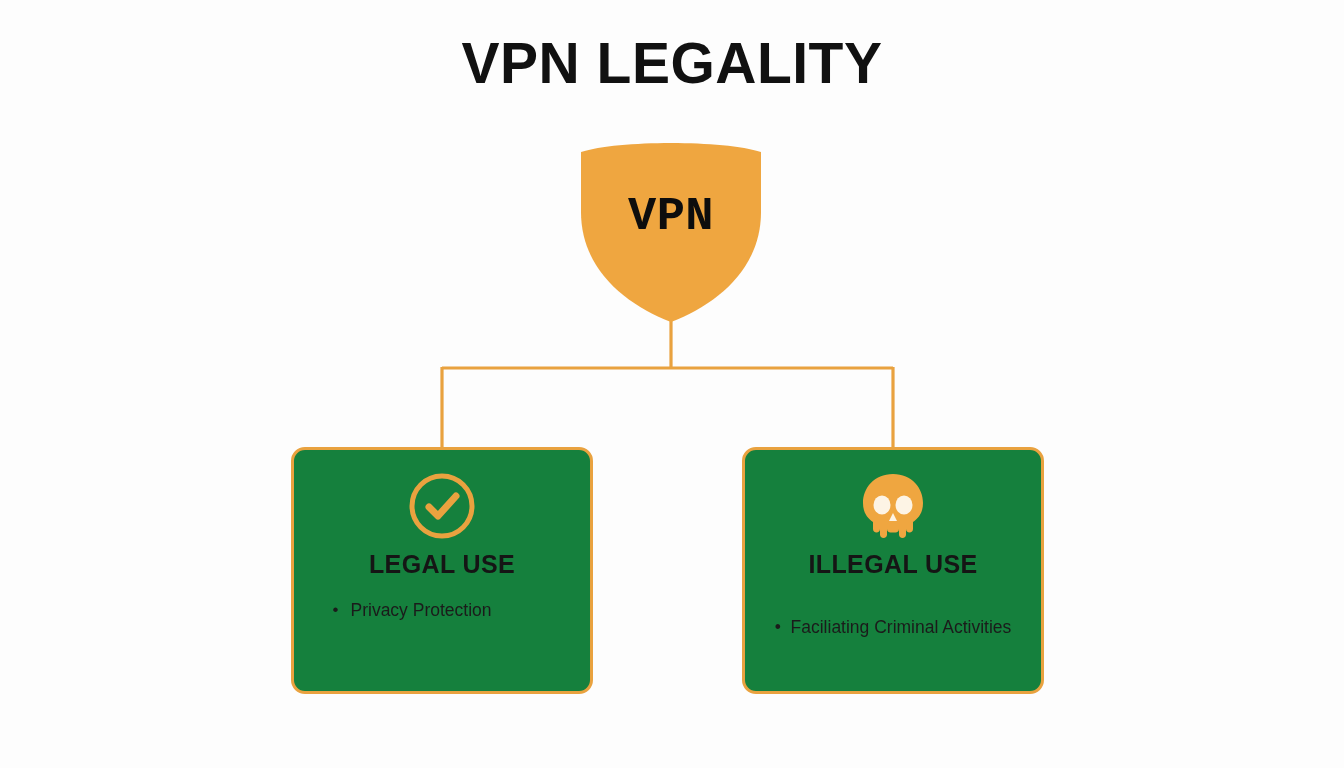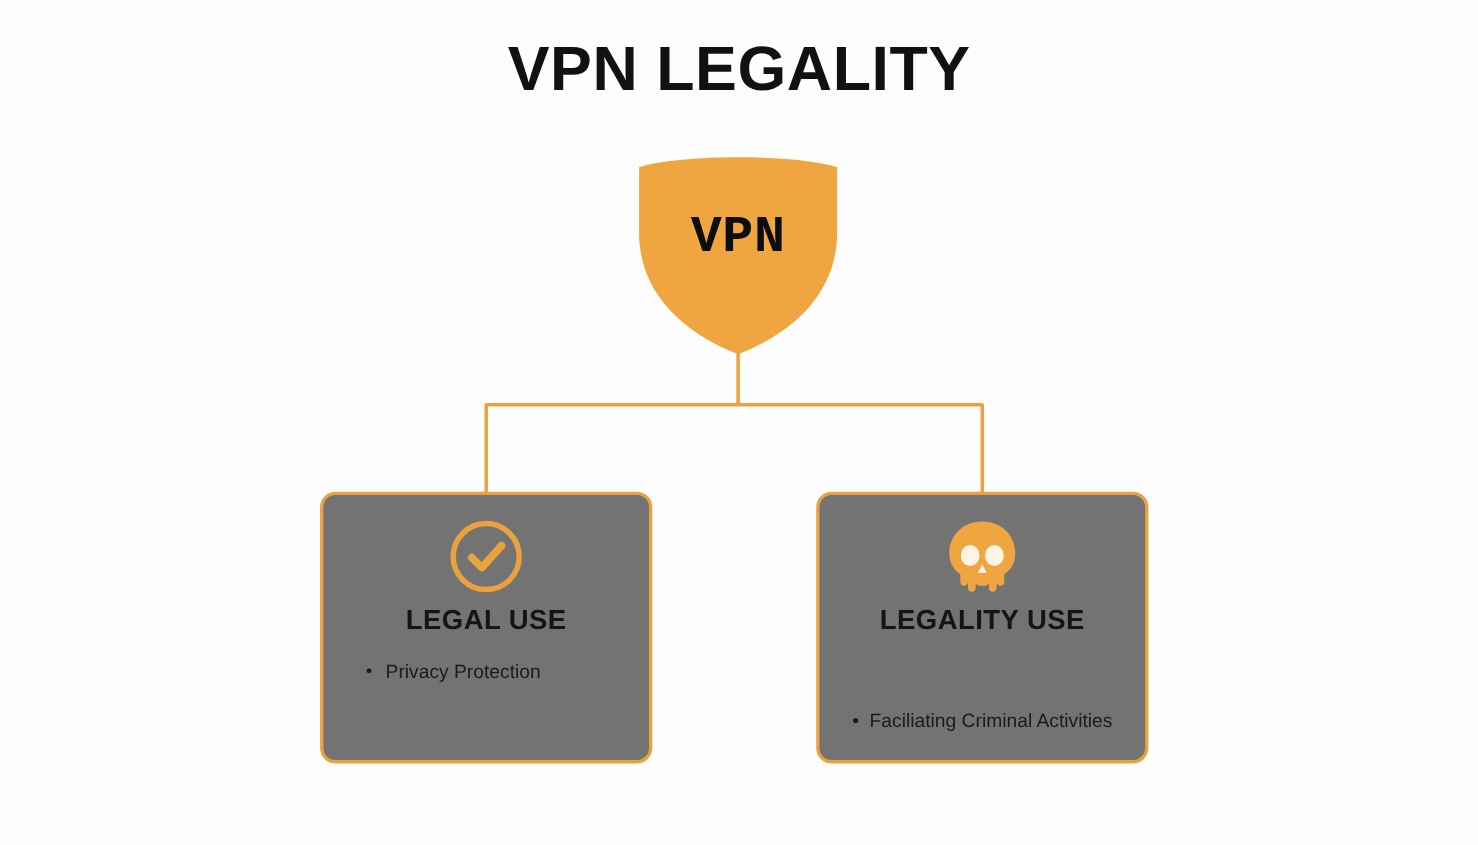--- a/index.html
+++ b/index.html
@@ -69,21 +69,21 @@
     height: 768px;
     pointer-events: none;
   }
 
   
   .branch-card {
     position: absolute;
     width: 302px;
     height: 247px;
     box-sizing: border-box;
-    background: #737373;
+    background: #15803d;
     border: 3px solid #e9a23f;
     border-radius: 14px;
     display: flex;
     flex-direction: column;
     align-items: center;
   }
   .card-legal { left: 291px; top: 447px; }
   .card-illegal { left: 742px; top: 447px; }
 
   .card-icon {
@@ -102,21 +102,21 @@
     text-align: center;
   }
   .card-list {
     margin: 0;
     padding: 0;
     list-style: none;
     width: 100%;
     box-sizing: border-box;
   }
   .card-legal .card-list { margin-top: 19px; padding: 0 18px 0 30px; margin-left: 17px; }
-  .card-illegal .card-list { margin-top: 64px; padding: 0 12px; text-align: center; }
+  .card-illegal .card-list { margin-top: 36px; padding: 0 12px; text-align: center; }
 
   .card-list li {
     font-size: 17.5px;
     color: #1b1b1b;
     line-height: 1.42;
     position: relative;
   }
   .card-legal .card-list li {
     padding-left: 18px;
     margin-bottom: 4px;
@@ -185,19 +185,19 @@
                    C 36.5 61.5, 38 60, 38 58 L 38 63.5 C 38 65.5, 39.5 67, 41.5 67
                    C 43.5 67, 45 65.5, 45 63.5 L 45 58 C 45 60, 46.5 61.5, 48.5 61.5
                    C 50.5 61.5, 52 60, 52 58 L 52 51 C 58 47, 62 41, 62 32
                    C 62 17, 51 3, 32 3 Z"></path>
         </g>
         <ellipse cx="21" cy="34" rx="8.5" ry="9.5" fill="#fdf4e5"></ellipse>
         <ellipse cx="43" cy="34" rx="8.5" ry="9.5" fill="#fdf4e5"></ellipse>
         <path d="M32 42 L28 50 L36 50 Z" fill="#fdf4e5"></path>
       </svg>
     </div>
-    <div class="card-heading">LEGALITY USE</div>
+    <div class="card-heading">ILLEGAL USE</div>
     <ul class="card-list">
       <li>Faciliating Criminal Activities</li>
     </ul>
   </div>
 
 </div>
 
 </body></html>

